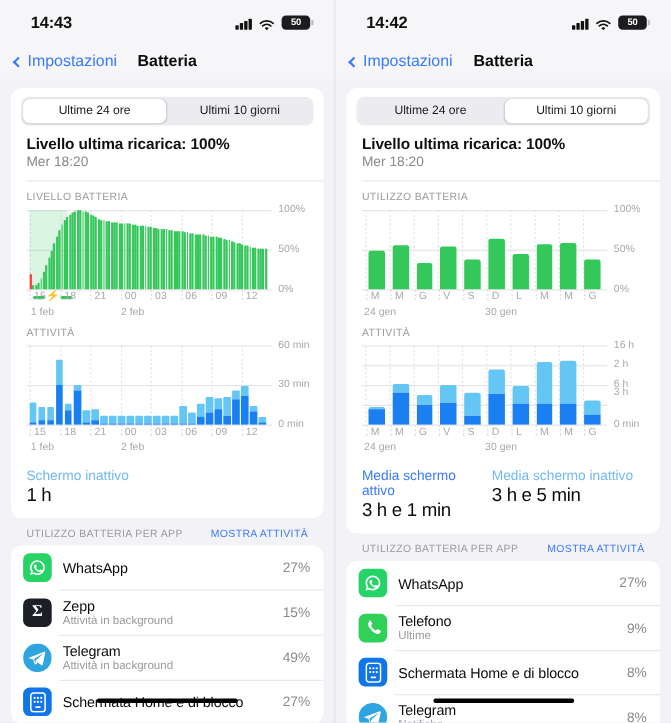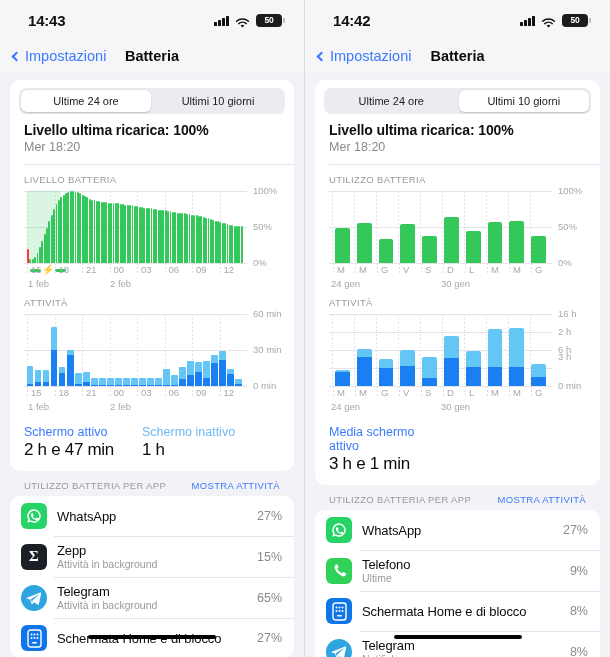--- a/index.html
+++ b/index.html
@@ -18,21 +18,21 @@
   }
   .phone.left { border-right:1px solid #d8dade; }
 
   
   .statusbar {
     height:40px; background:#f6f6f8;
     display:flex; align-items:center; justify-content:space-between;
     padding:0 22px 0 28px;
   }
   .sb-time { font-size:15px; font-weight:700; color:#101010; letter-spacing:-0.2px; }
-  .sb-right { display:flex; align-items:center; gap:6px; }
+  .sb-right { display:flex; align-items:flex-end; gap:6px; }
   .sig { display:flex; align-items:flex-end; gap:1.5px; height:11px; }
   .sig i { width:2.6px; background:#111; border-radius:0.6px; display:block; }
   .sig i:nth-child(1){height:3.5px;} .sig i:nth-child(2){height:5.5px;}
   .sig i:nth-child(3){height:7.5px;} .sig i:nth-child(4){height:10px;}
   .wifi { width:15px; height:11px; position:relative; }
   .batt {
     width:26px; height:13px; border-radius:4px; background:#1c1c1e;
     color:#fff; font-size:8.5px; font-weight:700;
     display:flex; align-items:center; justify-content:center;
     position:relative; letter-spacing:-0.2px;
@@ -495,24 +495,20 @@
               <span class="xtick" style="left: 172px;">09</span>
               <span class="xtick" style="left: 199.5px;">12</span>
             </div>
           <div class="xsub" id="xs-L-act">
               <span style="left: 4px;">1 feb</span>
               <span style="left: 86px;">2 feb</span>
             </div>
         </div>
 
         <div class="screen-times">
-          <div class="st-col c1">
-            <div class="st-lab">Schermo attivo</div>
-            <div class="st-val">2 h e 47 min</div>
-          </div>
           <div class="st-col">
             <div class="st-lab dim">Schermo inattivo</div>
             <div class="st-val">1 h</div>
           </div>
         </div>
       </div>
 
       <div class="sect-head">
         <span class="l">UTILIZZO BATTERIA PER APP</span>
         <span class="r">MOSTRA ATTIVITÀ</span>
@@ -544,21 +540,21 @@
             <span class="appicon ic-telegram">
               <svg width="26" height="26" viewBox="0 0 26 26">
                 <circle cx="13" cy="13" r="13" fill="#2ea5e0"></circle>
                 <path fill="#fff" d="M19.2 7.6 5.9 12.7c-.7.3-.7.7-.1.9l3.3 1 1.3 3.9c.2.4.3.6.7.6.3 0 .4-.1.6-.3l1.6-1.6 3.4 2.5c.6.3 1 .2 1.2-.6l2.2-10.3c.2-.9-.3-1.3-.9-1.2zM9.9 14.2l7.4-4.6c.3-.2.6-.1.4.2l-6.3 5.7-.3 2.6z"></path>
               </svg>
             </span>
             <span class="apptext">
               <span class="appname" style="display:block">Telegram</span>
               <span class="appsub" style="display:block">Attività in background</span>
             </span>
-            <span class="apppct">65%</span>
+            <span class="apppct">49%</span>
           </div>
           <div class="approw">
             <span class="appicon ic-home">
               <svg width="15" height="19" viewBox="0 0 15 19">
                 <rect x="1" y="1" width="13" height="17" rx="2.5" fill="none" stroke="#fff" stroke-width="1.4"></rect>
                 <circle cx="4.5" cy="5.5" r="1" fill="#fff"></circle>
                 <circle cx="7.5" cy="5.5" r="1" fill="#fff"></circle>
                 <circle cx="10.5" cy="5.5" r="1" fill="#fff"></circle>
                 <circle cx="4.5" cy="9" r="1" fill="#fff"></circle>
                 <circle cx="7.5" cy="9" r="1" fill="#fff"></circle>
@@ -760,20 +756,24 @@
               <span style="left: 2px;">24 gen</span>
               <span style="left: 112px;">30 gen</span>
             </div>
         </div>
 
         <div class="screen-times">
           <div class="st-col c1">
             <div class="st-lab">Media schermo attivo</div>
             <div class="st-val">3 h e 1 min</div>
           </div>
+          <div class="st-col">
+            <div class="st-lab dim">Media schermo inattivo</div>
+            <div class="st-val">3 h e 5 min</div>
+          </div>
         </div>
       </div>
 
       <div class="sect-head">
         <span class="l">UTILIZZO BATTERIA PER APP</span>
         <span class="r">MOSTRA ATTIVITÀ</span>
       </div>
 
       <div class="applist" id="apps-R">
           <div class="approw">

